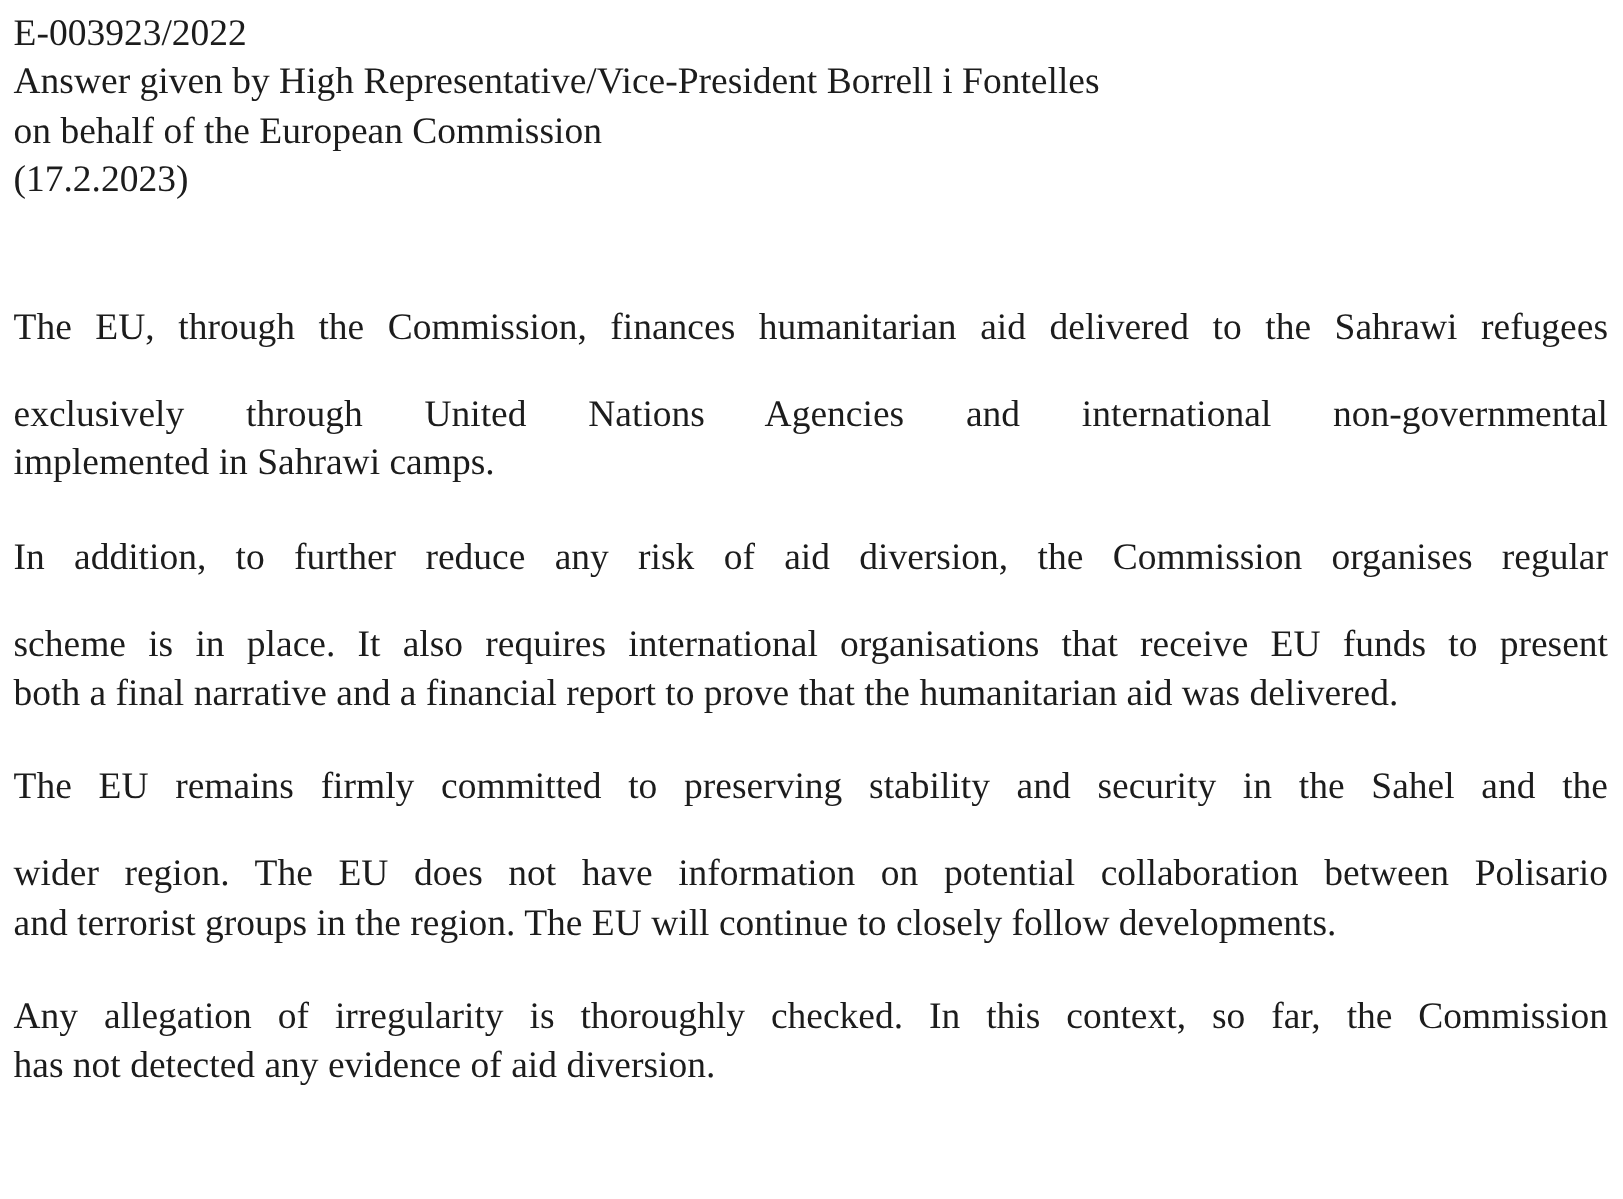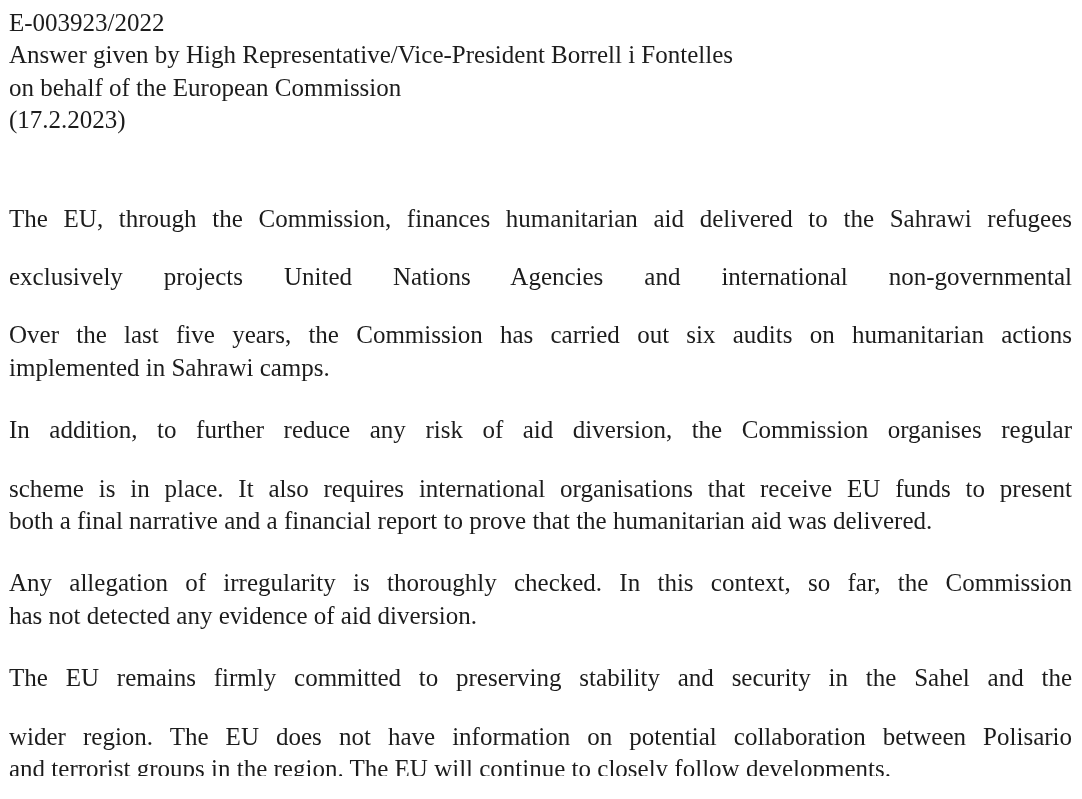--- a/index.html
+++ b/index.html
@@ -49,35 +49,34 @@
 
   <div class="doc-header">
     <div class="hline">E-003923/2022</div>
     <div class="hline">Answer given by High Representative/Vice-President Borrell i Fontelles</div>
     <div class="hline">on behalf of the European Commission</div>
     <div class="hline">(17.2.2023)</div>
   </div>
 
   <div class="paragraph">
     <div class="jline">The EU, through the Commission, finances humanitarian aid delivered to the Sahrawi refugees</div>
-    <div class="jline">exclusively projects United Nations Agencies and international non-governmental</div>
-    <div class="jline">Over the last five years, the Commission has carried out six audits on humanitarian actions</div>
+    <div class="jline">exclusively through United Nations Agencies and international non-governmental</div>
     <div class="lline">implemented in Sahrawi camps.</div>
   </div>
 
   <div class="paragraph">
     <div class="jline">In addition, to further reduce any risk of aid diversion, the Commission organises regular</div>
     <div class="jline">scheme is in place. It also requires international organisations that receive EU funds to present</div>
     <div class="lline">both a final narrative and a financial report to prove that the humanitarian aid was delivered.</div>
   </div>
 
   <div class="paragraph">
-    <div class="jline">Any allegation of irregularity is thoroughly checked. In this context, so far, the Commission</div>
-    <div class="lline">has not detected any evidence of aid diversion.</div>
-  </div>
-
-  <div class="paragraph">
     <div class="jline">The EU remains firmly committed to preserving stability and security in the Sahel and the</div>
     <div class="jline">wider region. The EU does not have information on potential collaboration between Polisario</div>
     <div class="lline">and terrorist groups in the region. The EU will continue to closely follow developments.</div>
   </div>
 
+  <div class="paragraph">
+    <div class="jline">Any allegation of irregularity is thoroughly checked. In this context, so far, the Commission</div>
+    <div class="lline">has not detected any evidence of aid diversion.</div>
+  </div>
+
 </div>
 
 </body></html>

